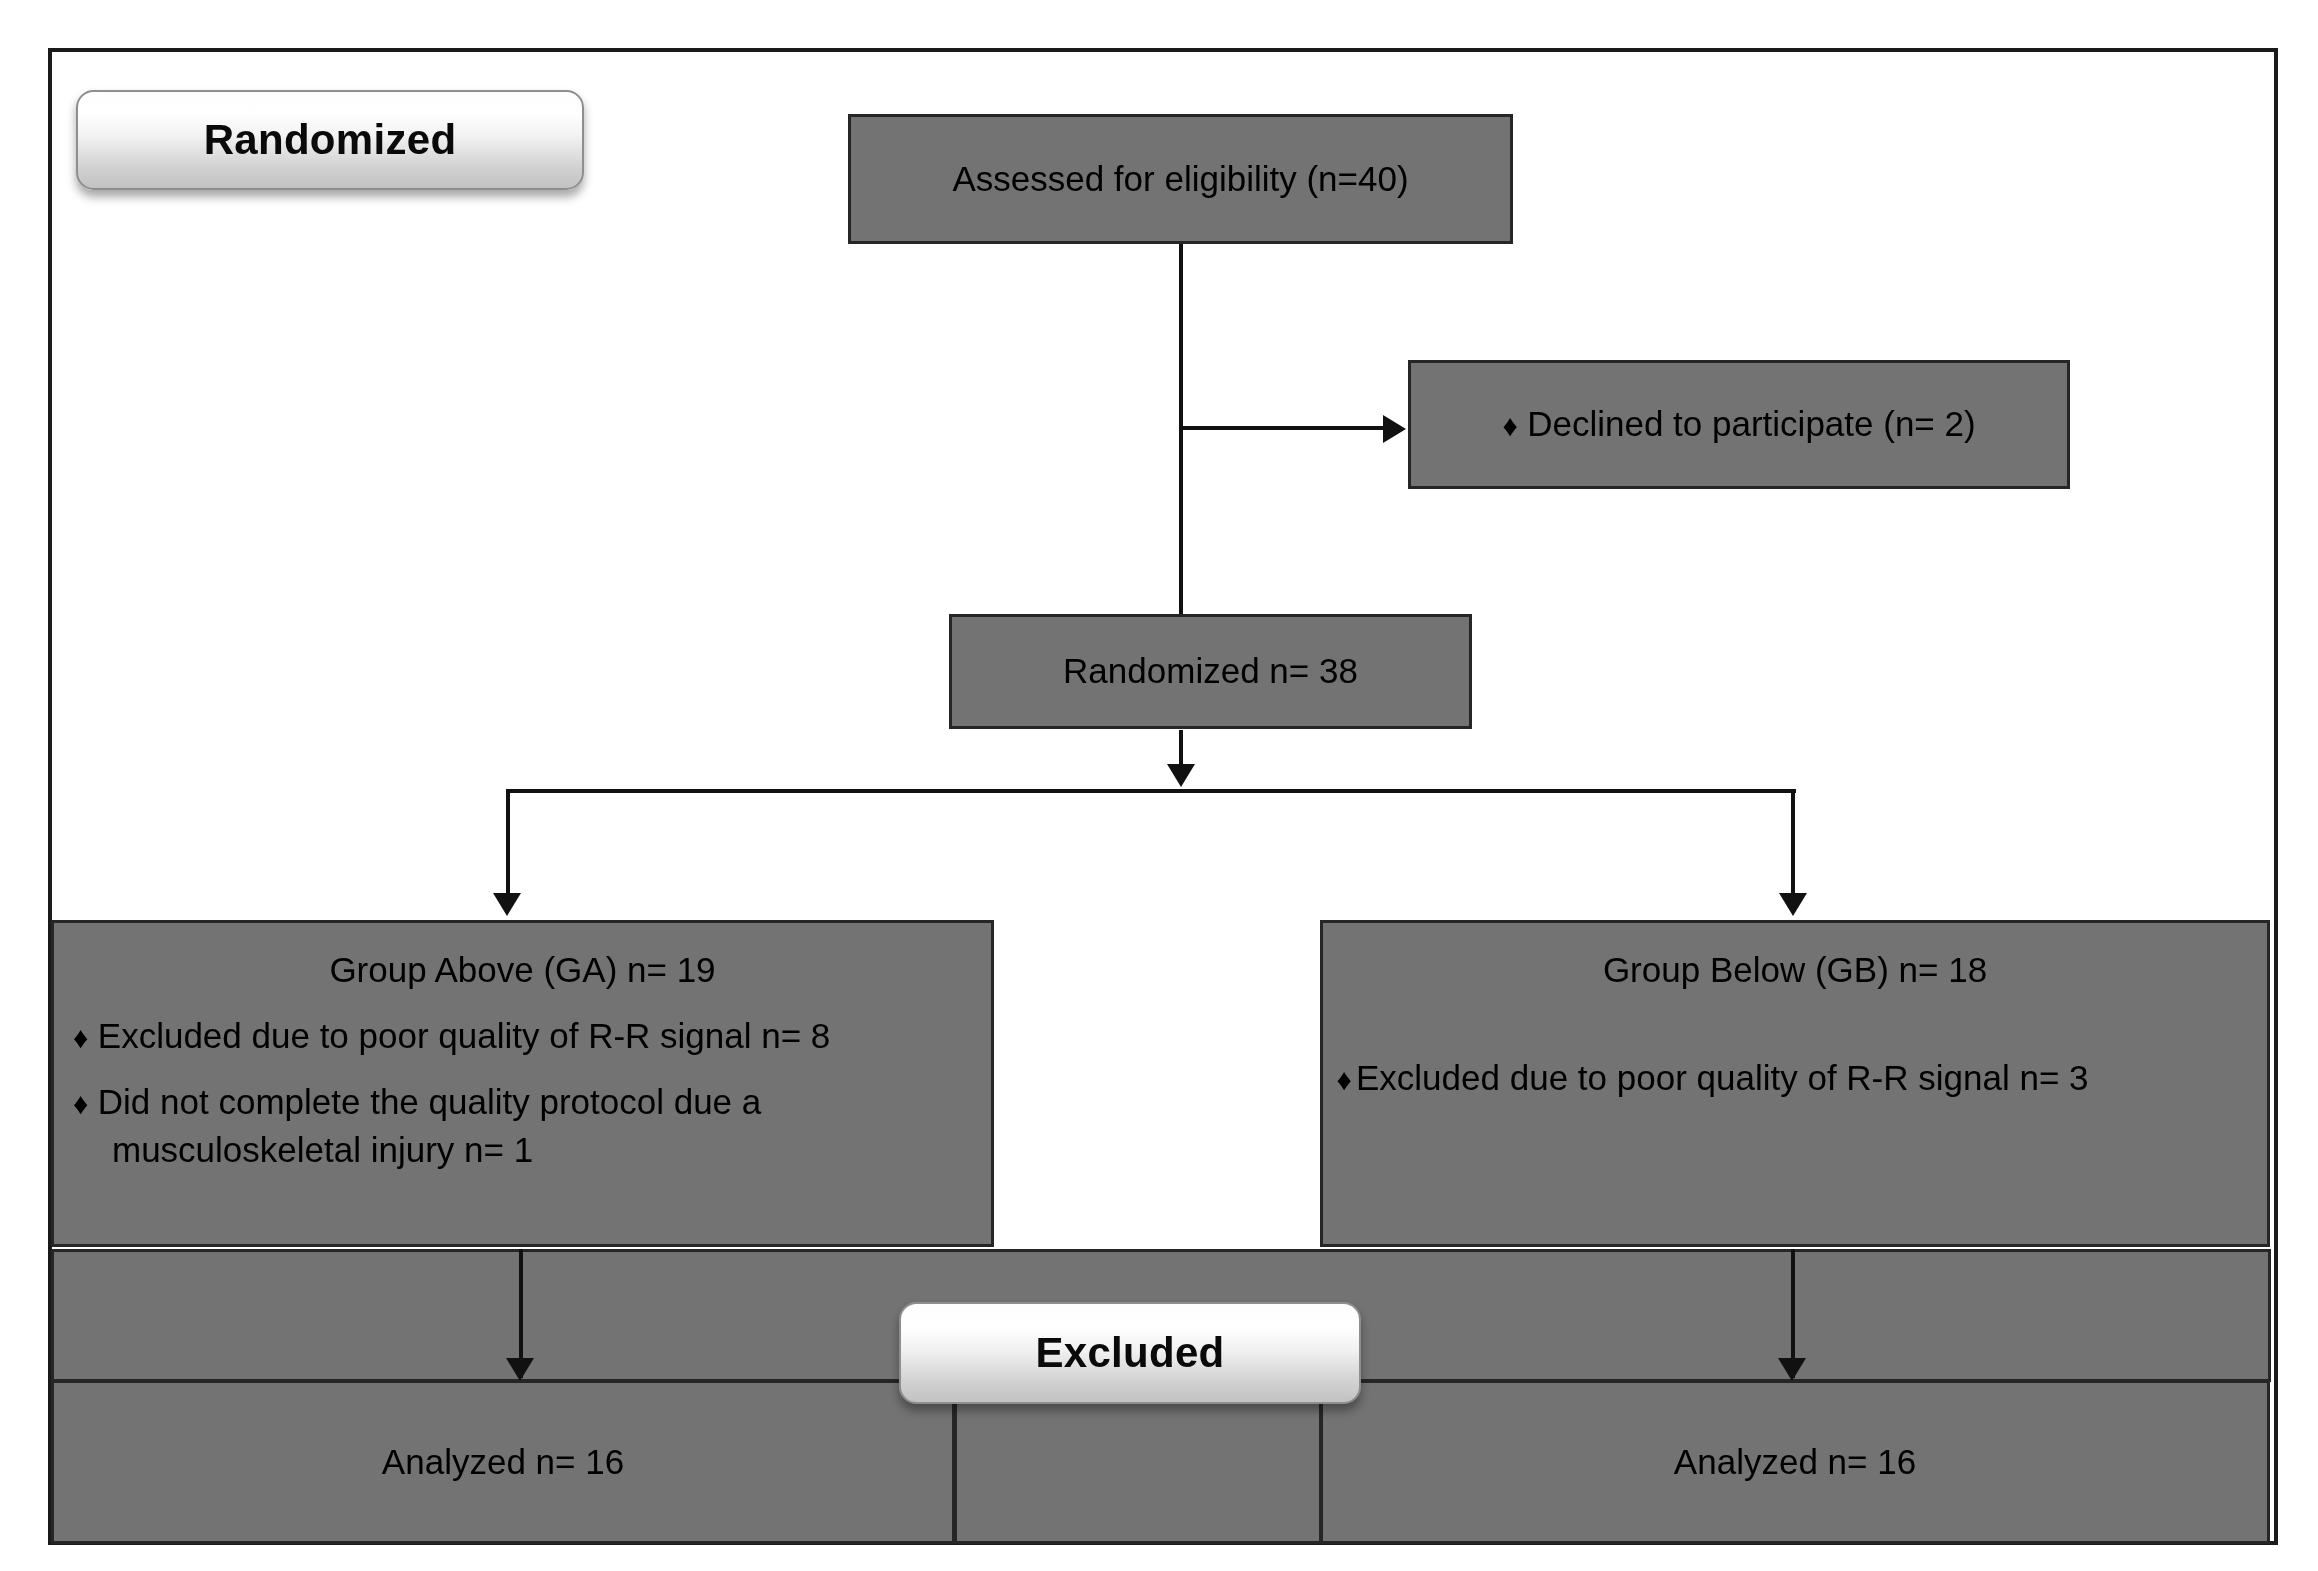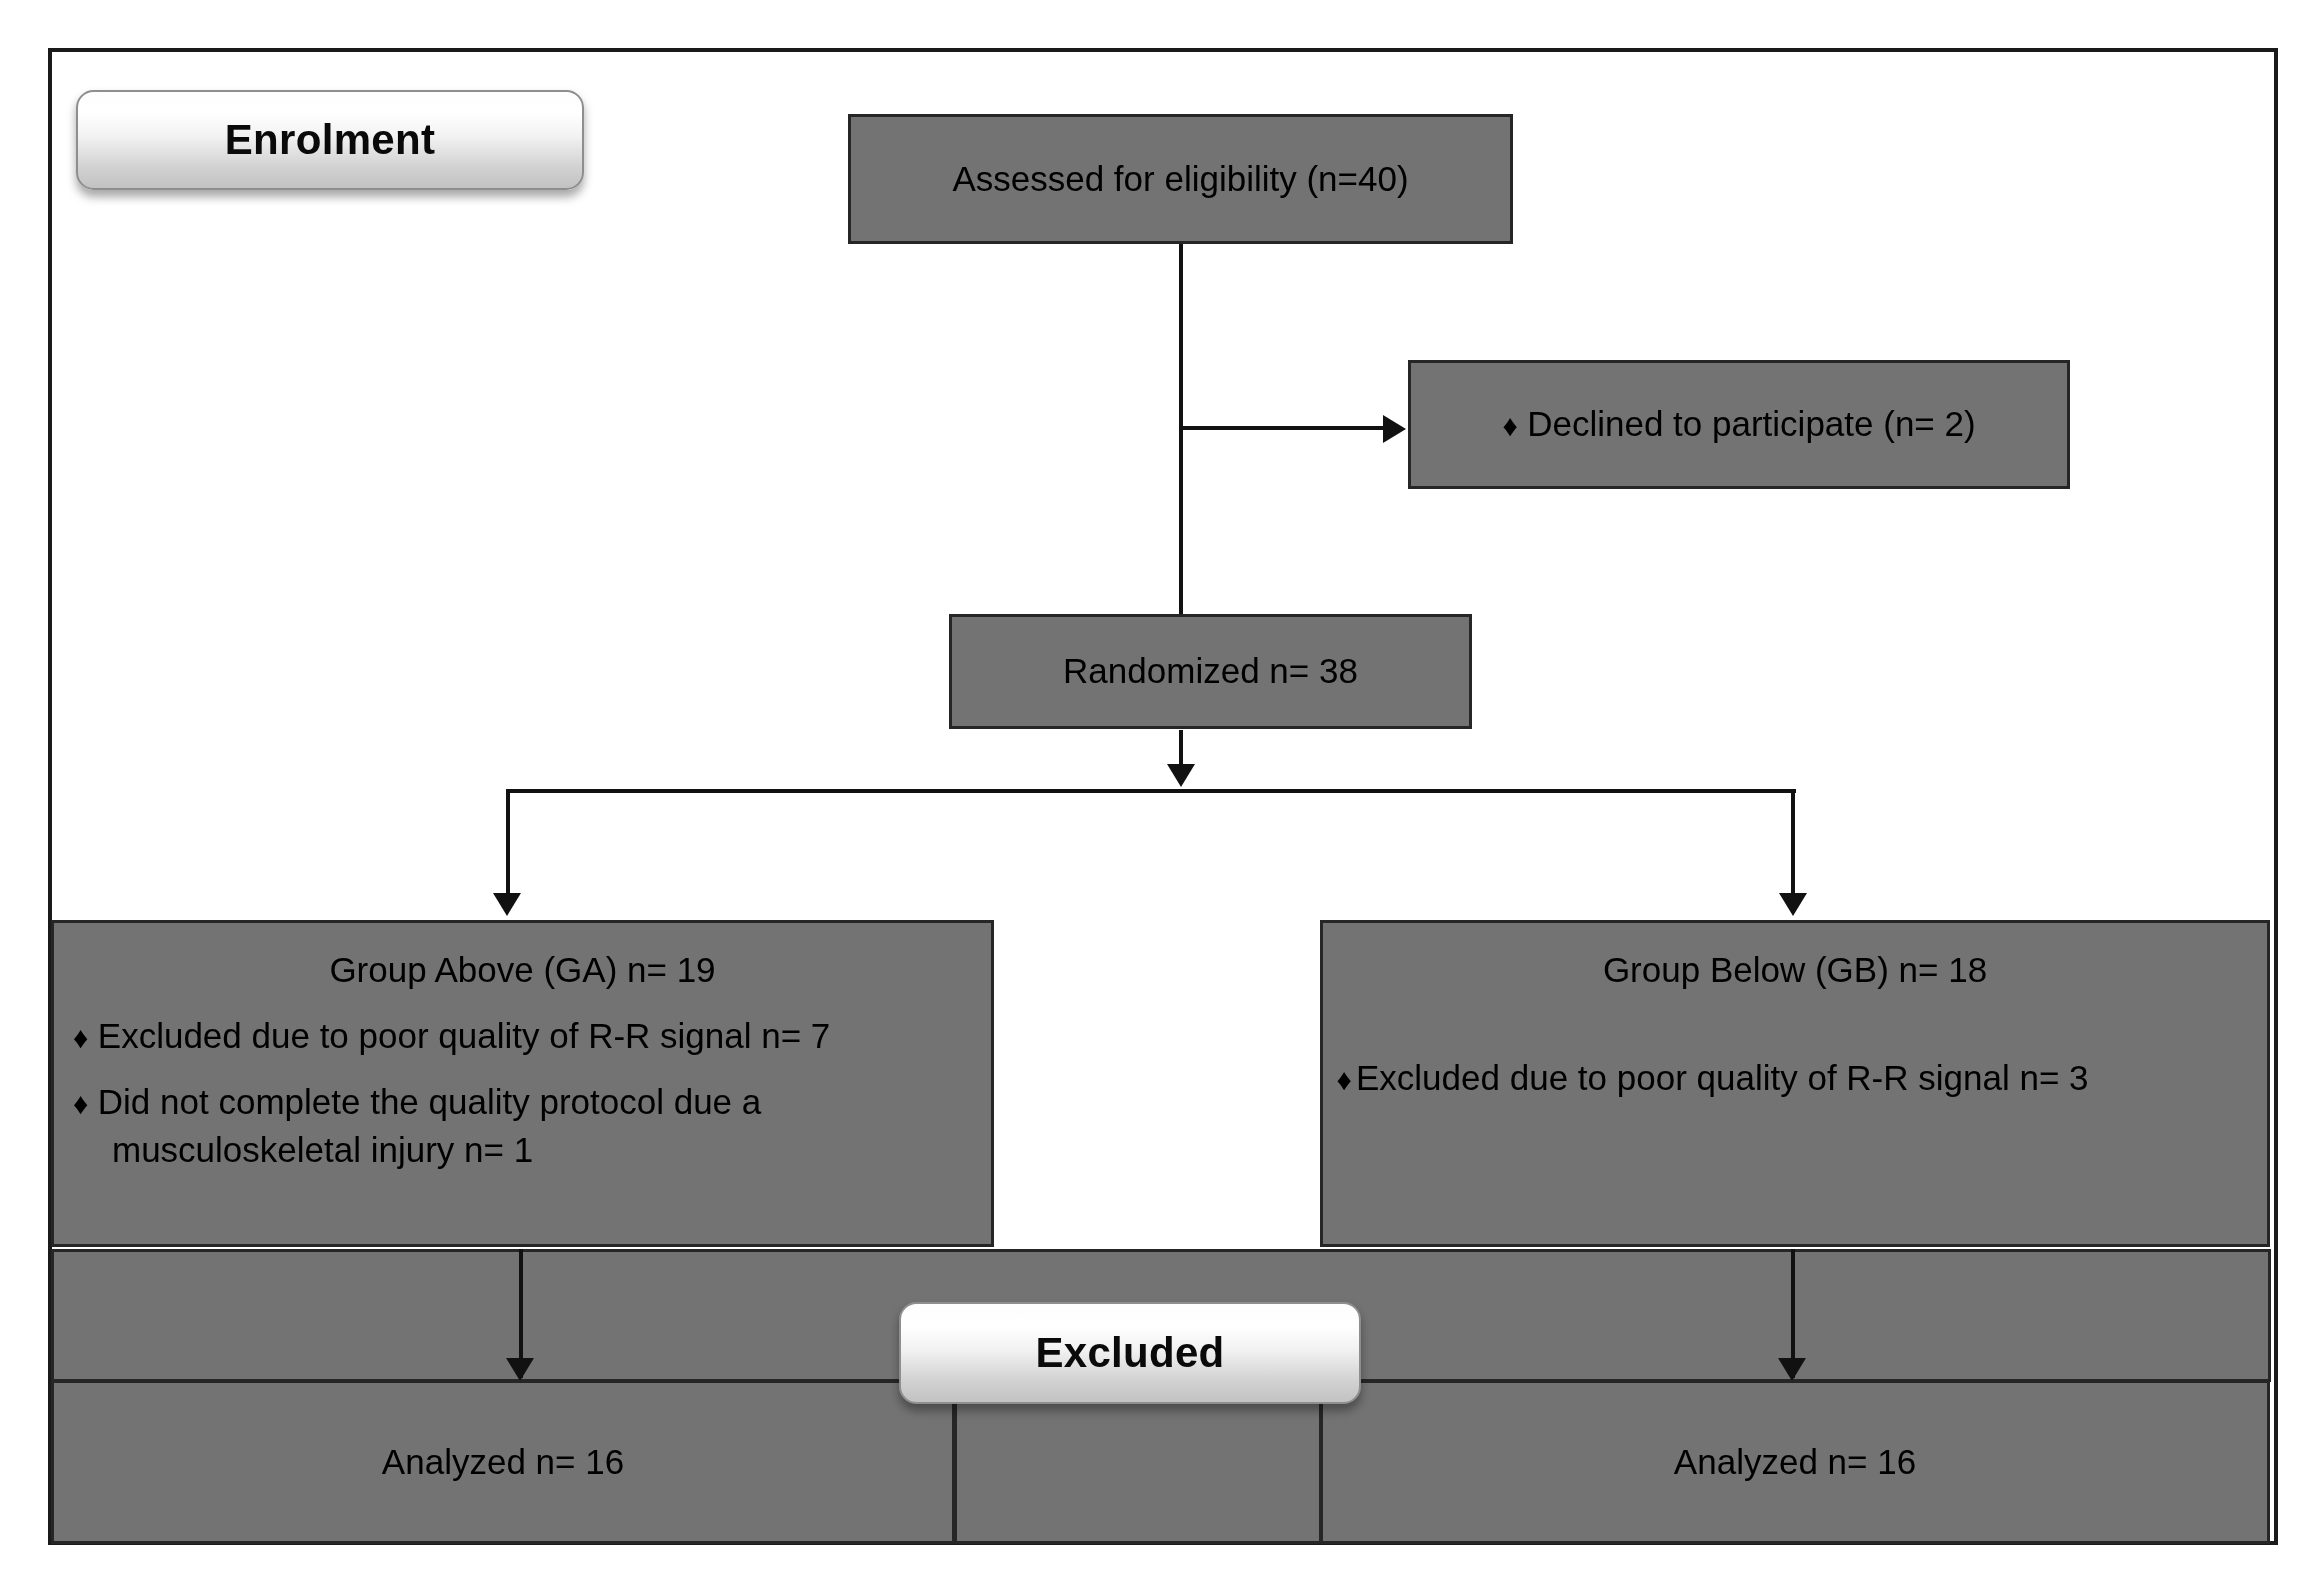--- a/index.html
+++ b/index.html
@@ -79,21 +79,21 @@
   .indent{padding-left:39px;}
 </style>
 </head>
 <body>
 
 <div id="stage">
 
   <div class="frame"></div>
 
   <div class="pill" style="left:76px;top:90px;width:508px;height:100px;">
-    <span>Enrolment</span>
+    <span>Randomized</span>
   </div>
 
   <div class="box" style="left:848px;top:114px;width:665px;height:130px;">
     <div class="ln">Assessed for eligibility (n=40)</div>
   </div>
 
   <div class="vline" style="left:1179px;top:244px;height:370px;"></div>
 
   <div class="hline" style="left:1179px;top:426px;width:204px;"></div>
   <div class="arrow-right" style="left:1383px;top:415px;"></div>
@@ -115,21 +115,21 @@
   <div class="hline" style="left:506px;top:789px;width:1290px;"></div>
   <div class="vline" style="left:506px;top:789px;height:109px;"></div>
   <div class="vline" style="left:1791px;top:789px;height:109px;"></div>
   <div class="arrow-down" style="left:493px;top:893px;"></div>
   <div class="arrow-down" style="left:1779px;top:893px;"></div>
 
   <div class="box ta-left" style="left:51px;top:920px;width:943px;height:327px;justify-content:flex-start;padding:23px 19px 4px 19px;">
     <div class="ln" style="align-self:center;">Group Above (GA) n= 19</div>
     <div class="ln bullet-line" style="margin-top:17.6px;">
       <span class="dia">♦</span>
-      <span>Excluded due to poor quality of R-R signal n= 7</span>
+      <span>Excluded due to poor quality of R-R signal n= 8</span>
     </div>
     <div class="ln bullet-line" style="margin-top:17.6px;">
       <span class="dia">♦</span>
       <span>Did not complete the quality protocol due a</span>
     </div>
     <div class="ln indent">musculoskeletal injury n= 1</div>
   </div>
 
   <div class="box ta-left" style="left:1320px;top:920px;width:950px;height:327px;justify-content:flex-start;padding:23px 13.6px 0 13.6px;">
     <div class="ln" style="align-self:center;">Group Below (GB) n= 18</div>

